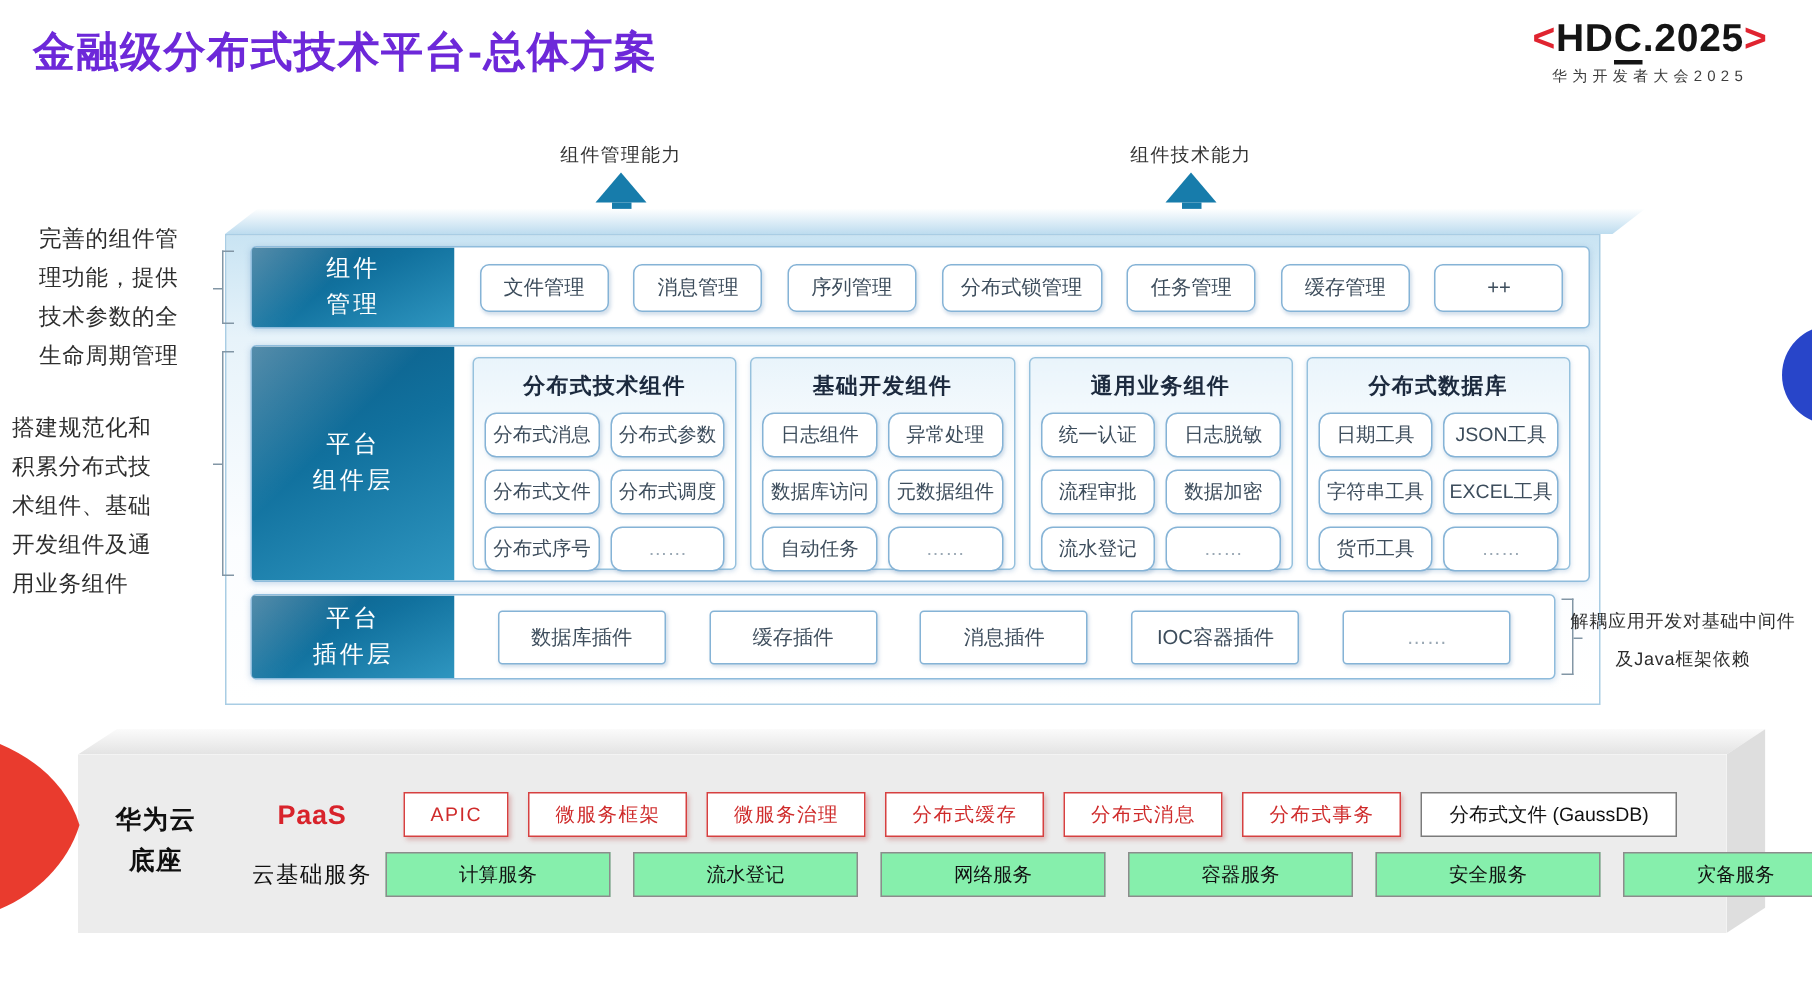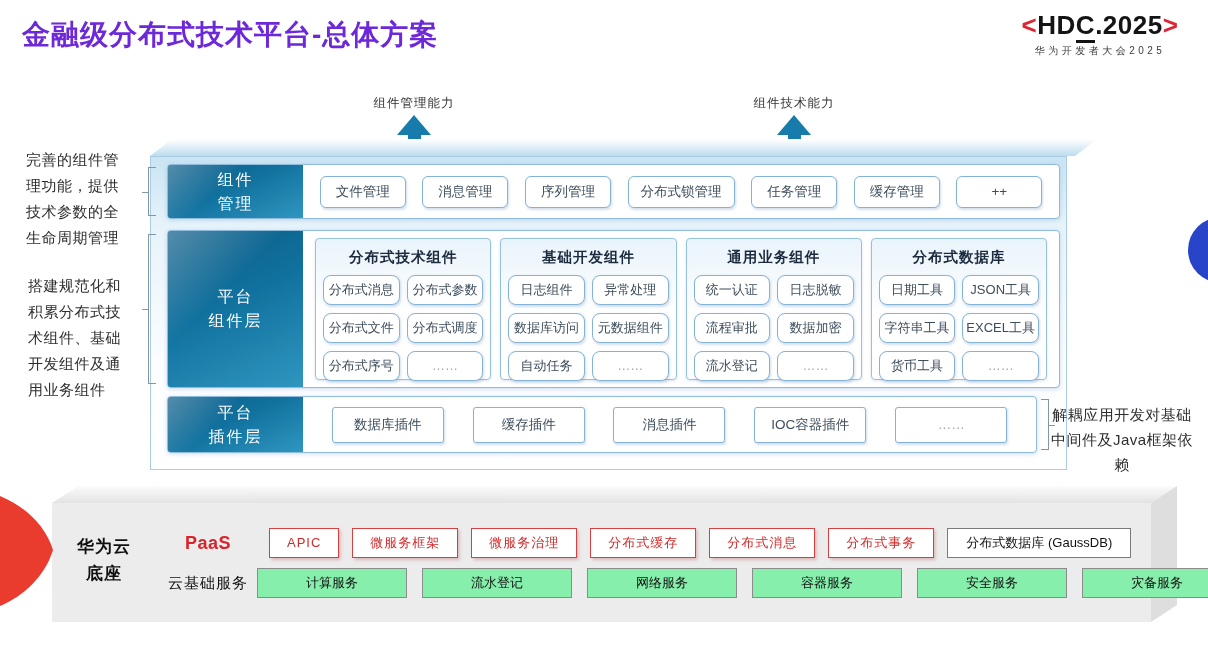--- a/index.html
+++ b/index.html
@@ -78,22 +78,22 @@
   .chip-col{height:30px;line-height:27px;border-radius:8px;font-size:13px;padding:0 2px;}
   
   .bracket{position:absolute;width:8px;box-sizing:border-box;}
   .bk-l{border-left:1.5px solid #8296a5;border-top:1.5px solid #8296a5;border-bottom:1.5px solid #8296a5;}
   .bk-l::before{content:'';position:absolute;left:-7px;top:50%;width:6px;border-top:1.5px solid #8296a5;}
   .bk-r{border-right:1.5px solid #8296a5;border-top:1.5px solid #8296a5;border-bottom:1.5px solid #8296a5;}
   .bk-r::before{content:'';position:absolute;right:-7px;top:50%;width:6px;border-top:1.5px solid #8296a5;}
   
   .note{position:absolute;font-size:15px;line-height:26px;color:#2e2e2e;letter-spacing:.5px;}
   .note-1{left:26px;top:147px;width:98px;}
-  .note-2{left:28px;top:273px;width:98px;}
-  .note-r{left:1046px;top:402px;width:152px;font-size:15px;line-height:25px;text-align:center;}
+  .note-2{left:8px;top:273px;width:98px;}
+  .note-r{left:1046px;top:402px;width:152px;font-size:12px;line-height:25px;text-align:center;}
   
   .cloud-top{
     position:absolute;left:52px;top:486px;width:1125px;height:17px;
     background:linear-gradient(180deg,#fbfbfb 0%,#e3e3e3 100%);
     clip-path:polygon(26px 0,100% 0,calc(100% - 26px) 100%,0 100%);
   }
   .cloud-front{position:absolute;left:52px;top:503px;width:1099px;height:119px;background:#ececec;}
   .cloud-side{
     position:absolute;left:1151px;top:486px;width:26px;height:136px;background:#dedede;
     clip-path:polygon(0 17px,100% 0,100% calc(100% - 17px),0 100%);
@@ -257,21 +257,21 @@
   <div class="svc-label paas-label">PaaS</div>
   <div style="display:flex;gap:13px;">
 
   <div class="chip-red">APIC</div>
       <div class="chip-red">微服务框架</div>
       <div class="chip-red">微服务治理</div>
       <div class="chip-red">分布式缓存</div>
       <div class="chip-red">分布式消息</div>
       <div class="chip-red">分布式事务</div>
     </div>
-  <div class="chip-db">分布式数据库 (GaussDB)</div>
+  <div class="chip-db">分布式文件 (GaussDB)</div>
 </div>
 
 <div class="svc-row iaas-row">
   <div class="svc-label iaas-label">云基础服务</div>
   <div style="display:flex;gap:15px;">
 
   <div class="chip-gray">计算服务</div>
       <div class="chip-gray">流水登记</div>
       <div class="chip-gray">网络服务</div>
       <div class="chip-gray">容器服务</div>

